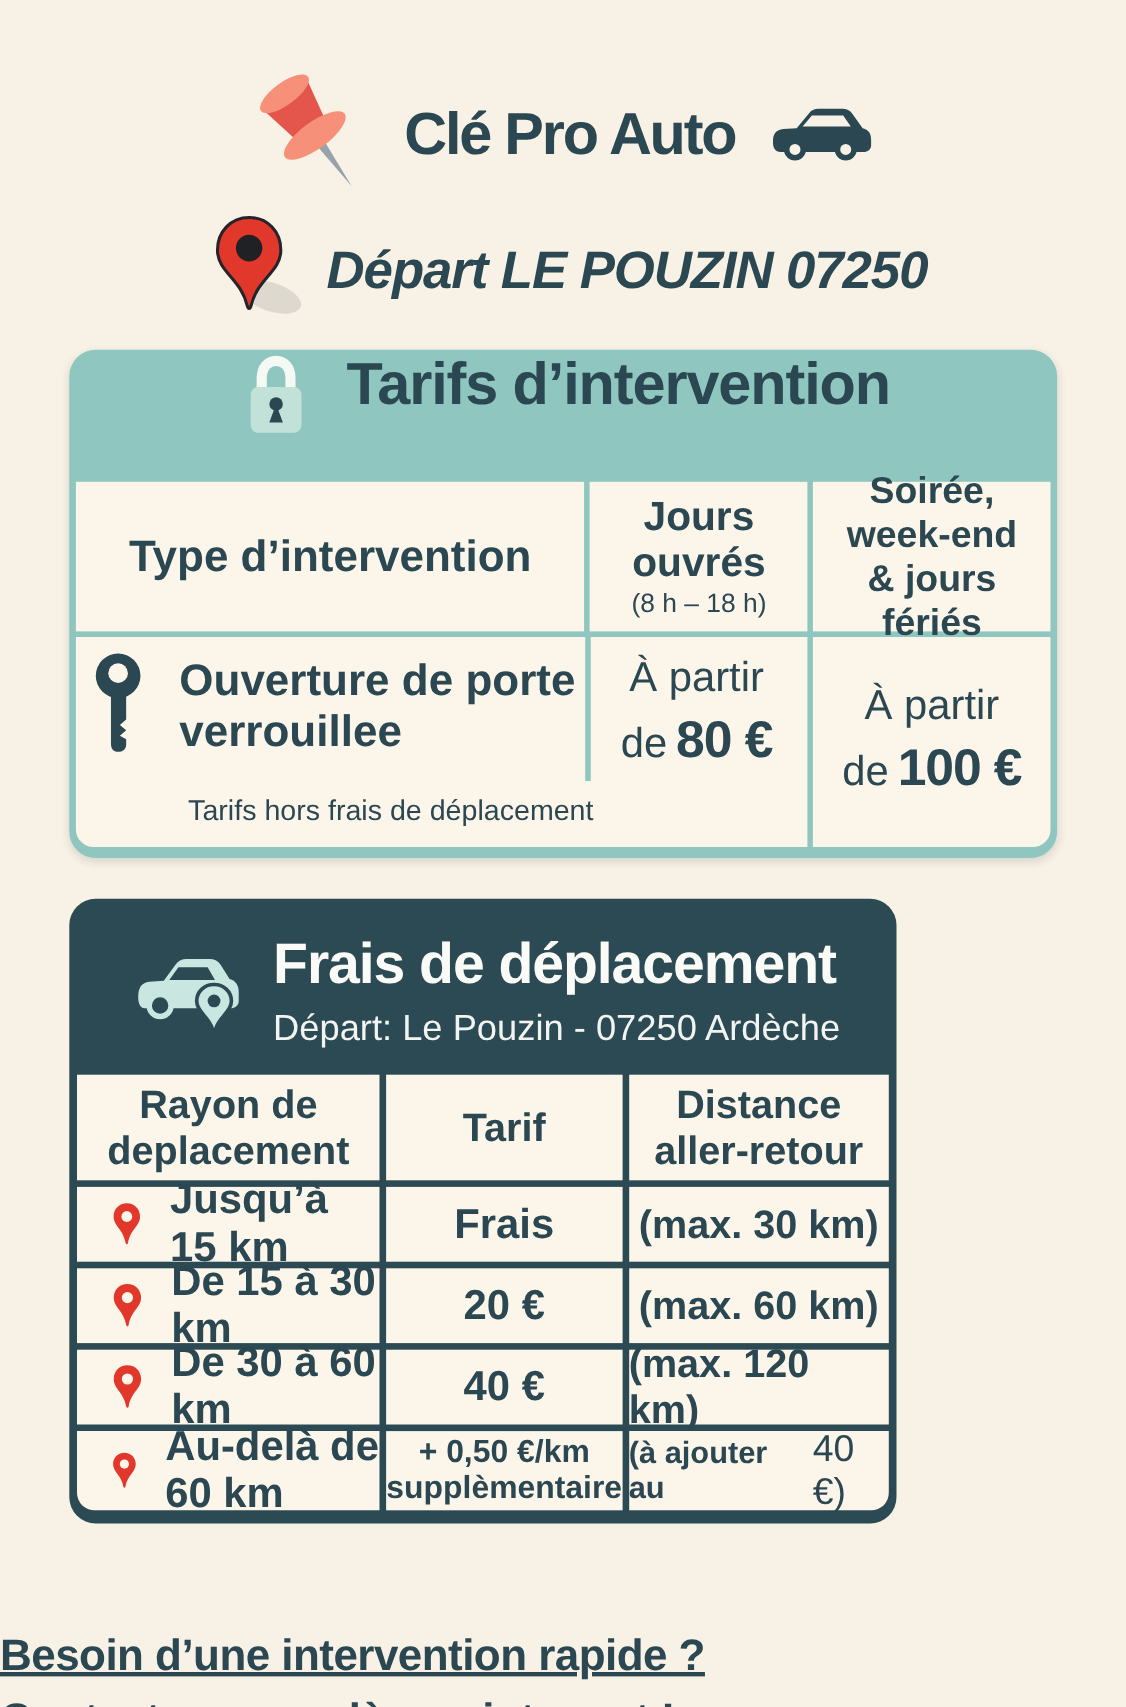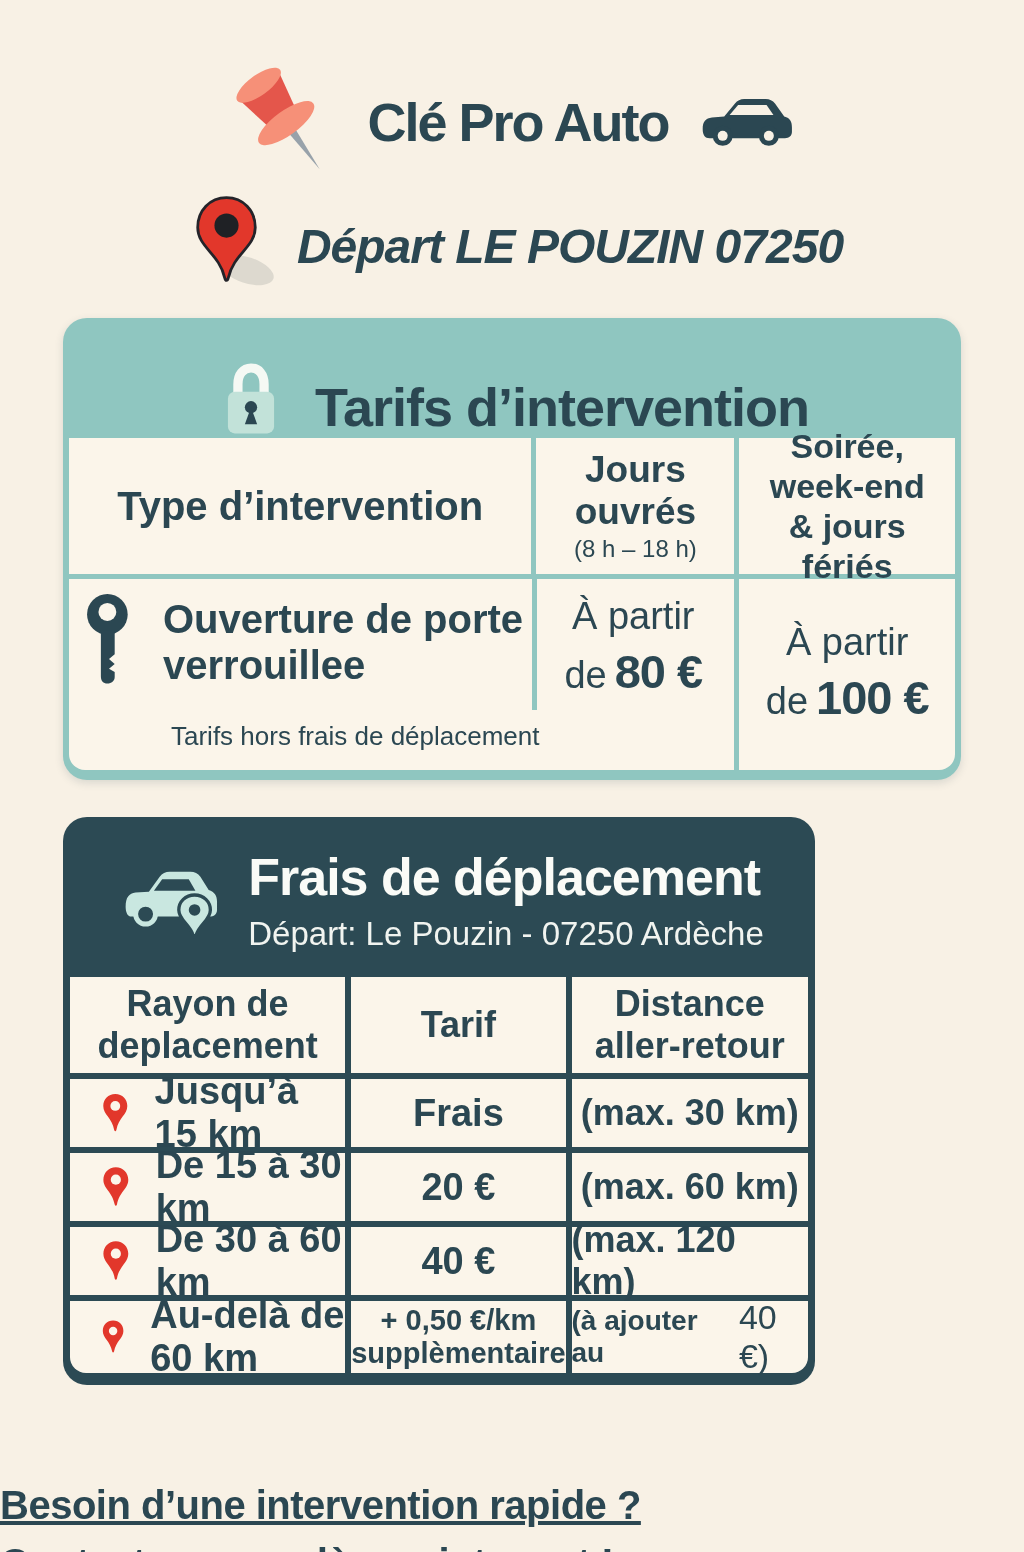--- a/index.html
+++ b/index.html
@@ -23,21 +23,21 @@
   .page{position:relative;width:1024px;height:1552px;overflow:hidden;}
 
   
   .brand-row{display:flex;align-items:center;justify-content:center;gap:26px;padding-top:58px;height:186px;}
   .brand-title{font-size:54px;font-weight:800;margin:0;letter-spacing:-2px;}
   .depart-row{display:flex;align-items:center;justify-content:center;gap:12px;margin-top:6px;height:108px;}
   .depart-text{font-size:48px;font-weight:800;font-style:italic;letter-spacing:-1px;}
 
   
   .card1{position:absolute;left:63px;top:318px;width:898px;height:462px;background:var(--teal-bg);border-radius:24px;box-shadow:0 3px 8px rgba(40,70,80,.15);}
-  .card1-head{height:120px;display:flex;align-items:flex-end;justify-content:center;gap:28px;}
+  .card1-head{height:120px;display:flex;align-items:flex-start;justify-content:center;gap:28px;}
   .card1-title{font-size:54px;font-weight:800;margin:0;letter-spacing:-1px;}
   .t1{display:grid;grid-template-columns:474fr 203fr 221fr;grid-template-rows:136px 191px;gap:5px;padding:0 6px 7px 6px;}
   .cell{background:var(--cell);}
   .t1-th{display:flex;flex-direction:column;align-items:center;justify-content:center;text-align:center;}
   .t1-th-type{font-size:40px;font-weight:700;}
   .t1-th-main{font-size:37px;font-weight:700;white-space:pre-line;line-height:1.12;}
   .t1-th-sub{font-size:24px;font-weight:500;margin-top:3px;}
   .t1-th-evening{font-size:34px;font-weight:700;white-space:pre-line;line-height:1.18;}
   .t1-bodyA{grid-column:1/3;position:relative;border-bottom-left-radius:16px;}
   .t1-main{display:flex;height:126px;}

